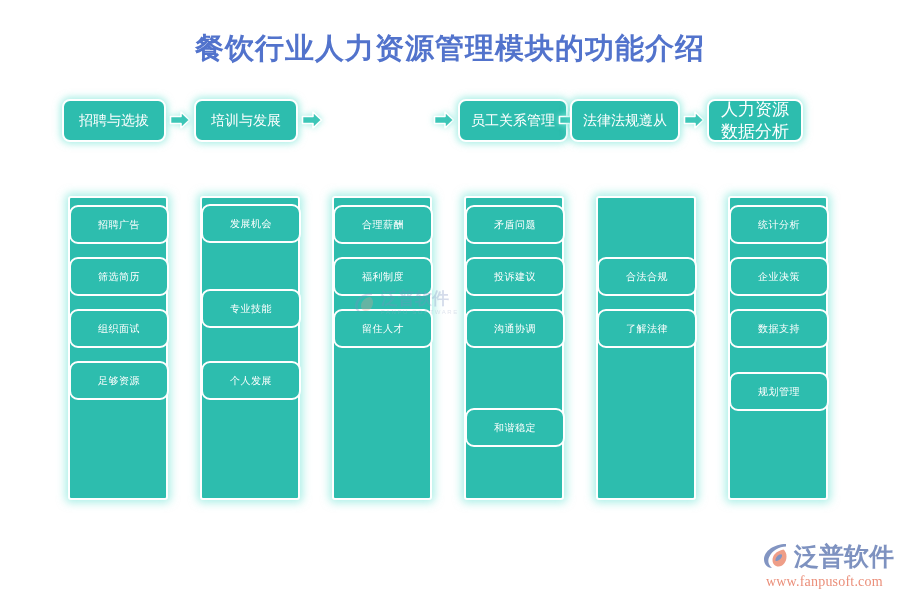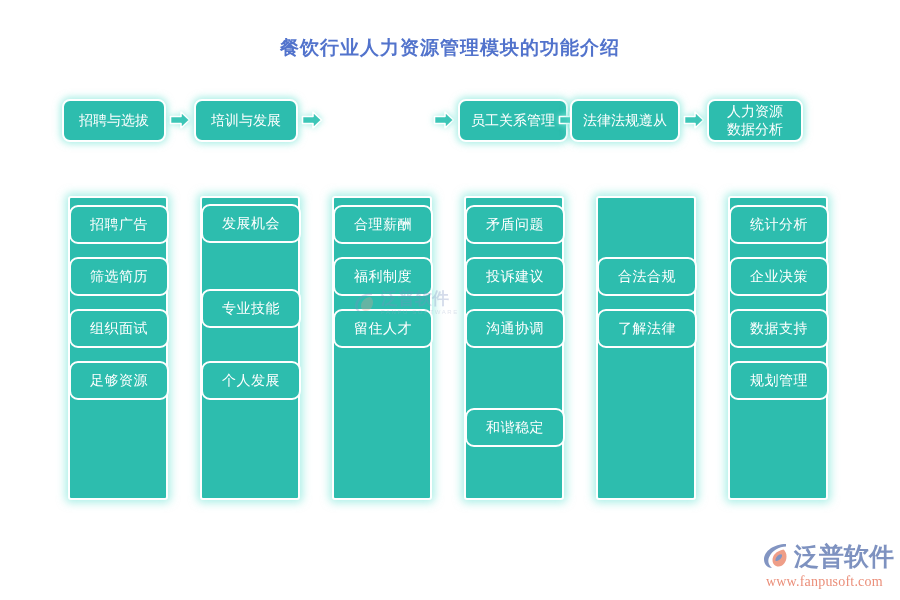--- a/index.html
+++ b/index.html
@@ -23,21 +23,21 @@
     overflow: hidden;
   }
 
   
   #title {
     position: absolute;
     left: 0;
     top: 28px;
     width: 900px;
     text-align: center;
-    font-size: 19px;
+    font-size: 29px;
     font-weight: bold;
     color: #5273cc;
     letter-spacing: 1px;
     line-height: 40px;
     white-space: nowrap;
   }
 
   
   #flow-row {
     position: absolute;
@@ -59,21 +59,21 @@
     font-size: 14px;
     line-height: 1.25;
     display: flex;
     align-items: center;
     justify-content: center;
     text-align: center;
     white-space: pre-line;
     padding: 0 3px;
   }
   .flow-item.two-line {
-    font-size: 14px;
+    font-size: 17px;
   }
   .flow-arrow {
     position: absolute;
     top: 11px;
     width: 22px;
     height: 20px;
     color: #39c4b5;
   }
   .flow-arrow svg { display: block; width: 22px; height: 20px;
     filter: drop-shadow(0 0 3px rgba(140, 235, 222, 0.85)); }
@@ -98,21 +98,21 @@
   .cell {
     position: absolute;
     left: -1px;
     width: 100px;
     height: 39px;
     box-sizing: border-box;
     background: #2dbdae;
     border: 2px solid #ffffff;
     border-radius: 9px;
     color: #ffffff;
-    font-size: 14px;
+    font-size: 10px;
     display: flex;
     align-items: center;
     justify-content: center;
     letter-spacing: 0.5px;
   }
 
   
   #watermark {
     position: absolute;
     left: 352px;
@@ -241,21 +241,21 @@
         <div class="cell" style="top: 163px; margin-top: 47px;">和谐稳定</div>
       </div>
       <div class="column" style="left: 596px;">
         <div class="cell" style="top: 59px;">合法合规</div>
         <div class="cell" style="top: 111px;">了解法律</div>
       </div>
       <div class="column" style="left: 728px;">
         <div class="cell" style="top: 7px;">统计分析</div>
         <div class="cell" style="top: 59px;">企业决策</div>
         <div class="cell" style="top: 111px;">数据支持</div>
-        <div class="cell" style="top: 163px;">规划管理</div>
+        <div class="cell" style="top: 174px;">规划管理</div>
       </div>
     </div>
 
   <div id="watermark">
     <svg class="wm-mark" width="26" height="26" viewBox="0 0 26 26">
       <path d="M20 4 C10 4 3 10 3 17 C3 21 6 23 9 23 C6 21 5 18 6 15 C8 9 14 6 20 6 Z" fill="#7b8fbf"></path>
       <path d="M18 8 C12 9 9 13 9 17 C9 20 11 22 14 22 C18 22 21 18 21 13 C21 11 20 9 18 8 Z" fill="#e8a08c"></path>
     </svg>
     <span class="wm-text">
       <span class="wm-cn">泛普软件</span>

